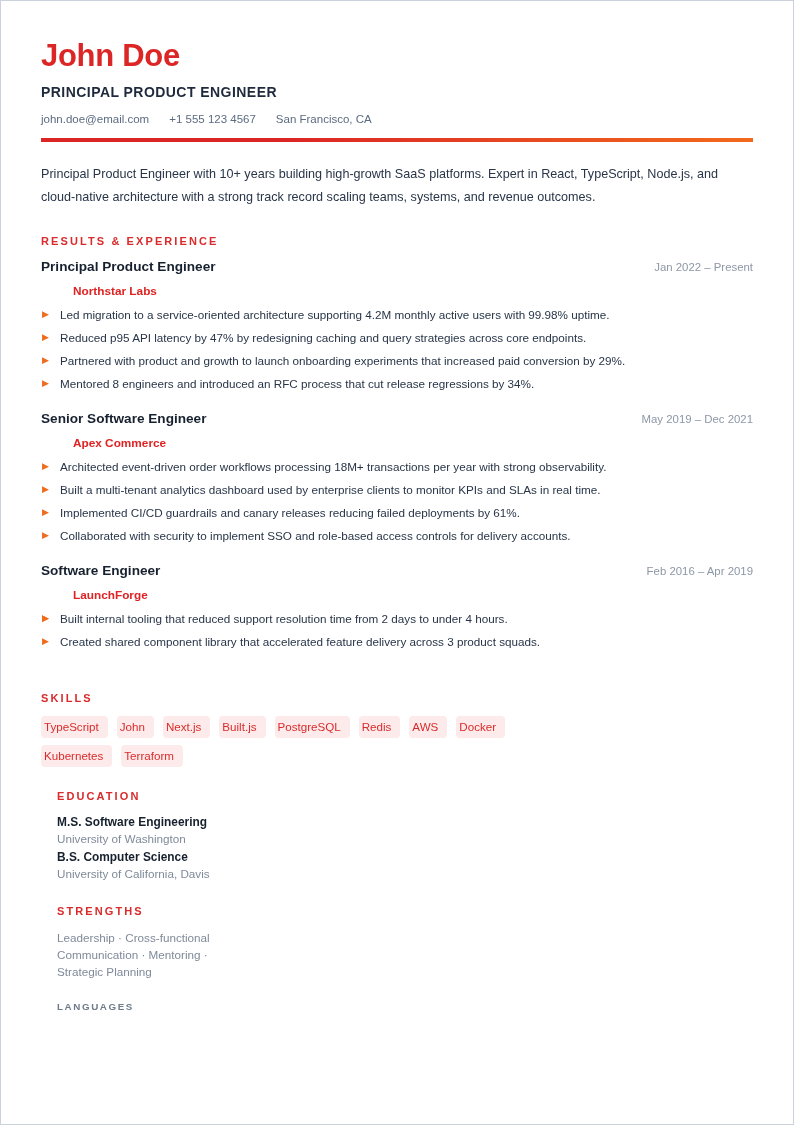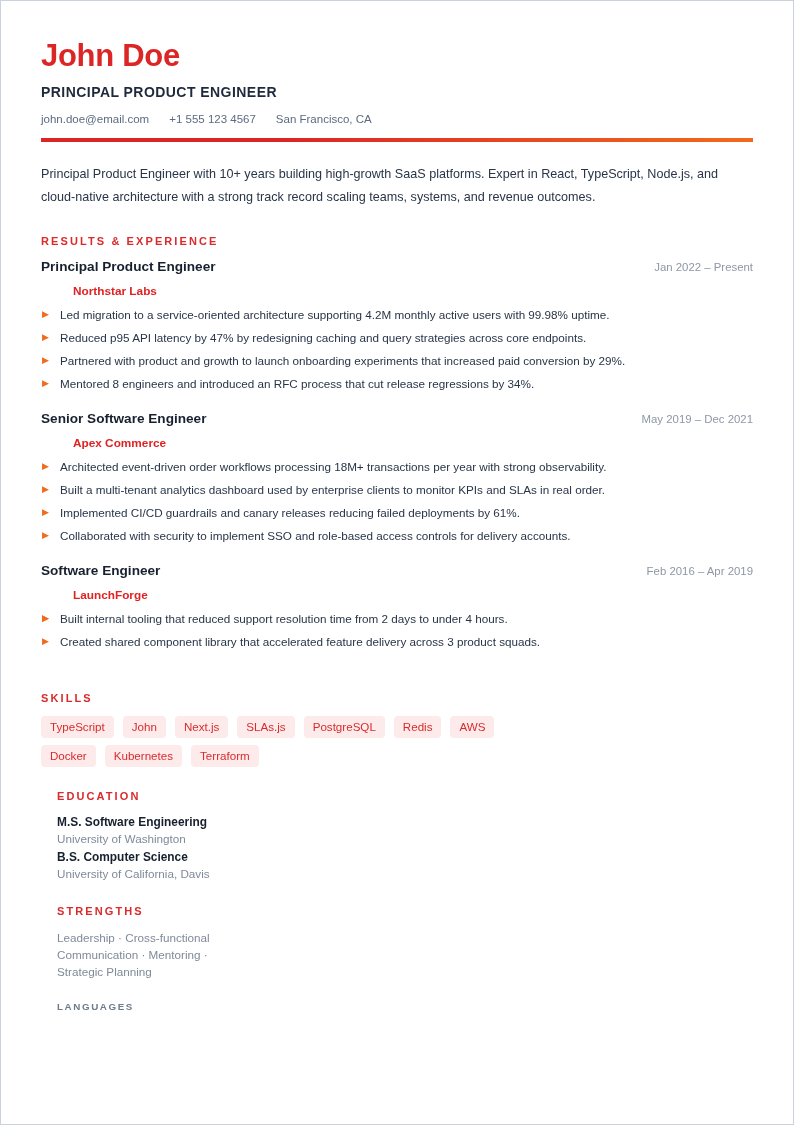--- a/index.html
+++ b/index.html
@@ -136,21 +136,21 @@
     display: flex;
     flex-wrap: wrap;
     gap: 7px 9px;
     max-width: 470px;
   }
   .chip {
     background: #fdebeb;
     color: #d92b2b;
     font-size: 11.6px;
     border-radius: 4px;
-    padding: 4px 9px 5px 9px;
+    padding: 4px 9px 5px 3px;
     white-space: nowrap;
   }
 
   .edu-degree {
     font-size: 11.9px;
     font-weight: bold;
     color: #16202e;
     line-height: 1.42;
   }
   .edu-school {
@@ -208,21 +208,21 @@
           </ul>
         </div>
         <div class="job">
           <div class="job-top">
             <div class="job-title">Senior Software Engineer</div>
             <div class="job-dates">May 2019 – Dec 2021</div>
           </div>
           <div class="job-company">Apex Commerce</div>
           <ul class="bullets">
             <li><span class="marker">▶</span><span>Architected event-driven order workflows processing 18M+ transactions per year with strong observability.</span></li>
-            <li><span class="marker">▶</span><span>Built a multi-tenant analytics dashboard used by enterprise clients to monitor KPIs and SLAs in real order.</span></li>
+            <li><span class="marker">▶</span><span>Built a multi-tenant analytics dashboard used by enterprise clients to monitor KPIs and SLAs in real time.</span></li>
             <li><span class="marker">▶</span><span>Implemented CI/CD guardrails and canary releases reducing failed deployments by 61%.</span></li>
             <li><span class="marker">▶</span><span>Collaborated with security to implement SSO and role-based access controls for delivery accounts.</span></li>
           </ul>
         </div>
         <div class="job">
           <div class="job-top">
             <div class="job-title">Software Engineer</div>
             <div class="job-dates">Feb 2016 – Apr 2019</div>
           </div>
           <div class="job-company">LaunchForge</div>
@@ -236,21 +236,21 @@
   </div>
 
   <div class="lower">
 
     <div class="col-left">
       <div class="section-heading">SKILLS</div>
       <div class="chips" id="skills-container">
           <span class="chip">TypeScript</span>
           <span class="chip">John</span>
           <span class="chip">Next.js</span>
-          <span class="chip">SLAs.js</span>
+          <span class="chip">Built.js</span>
           <span class="chip">PostgreSQL</span>
           <span class="chip">Redis</span>
           <span class="chip">AWS</span>
           <span class="chip">Docker</span>
           <span class="chip">Kubernetes</span>
           <span class="chip">Terraform</span>
         </div>
     </div>
 
     <div class="col-right">

